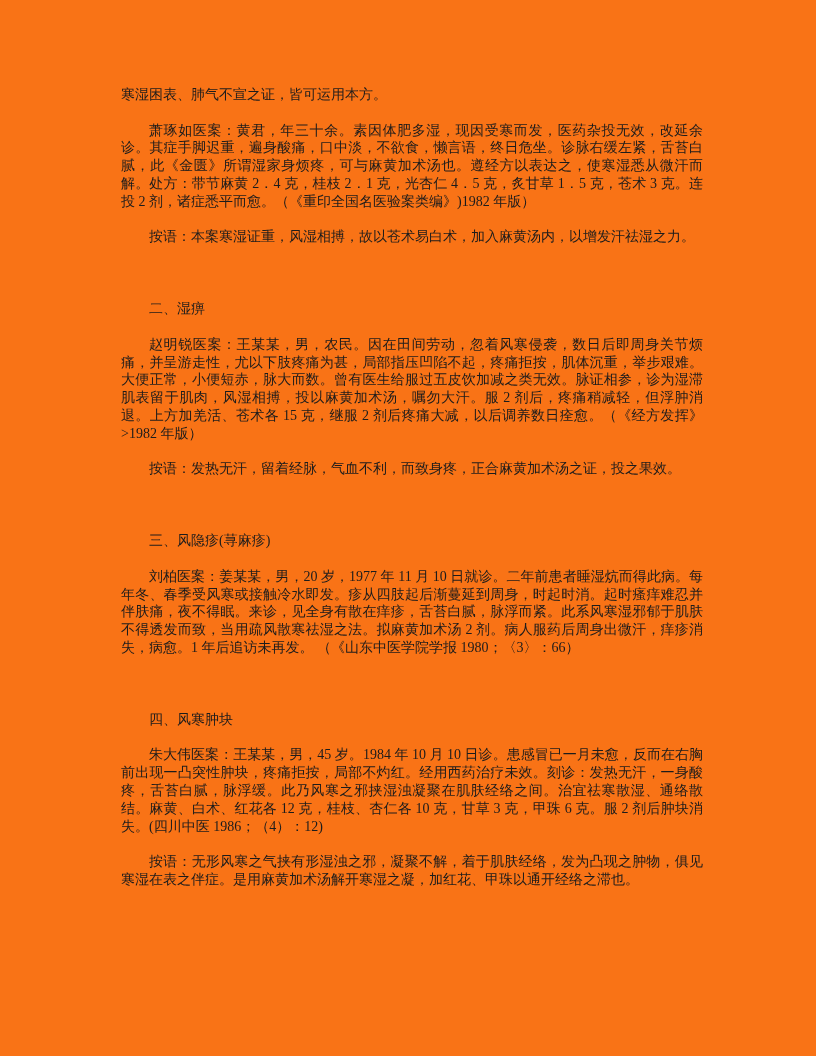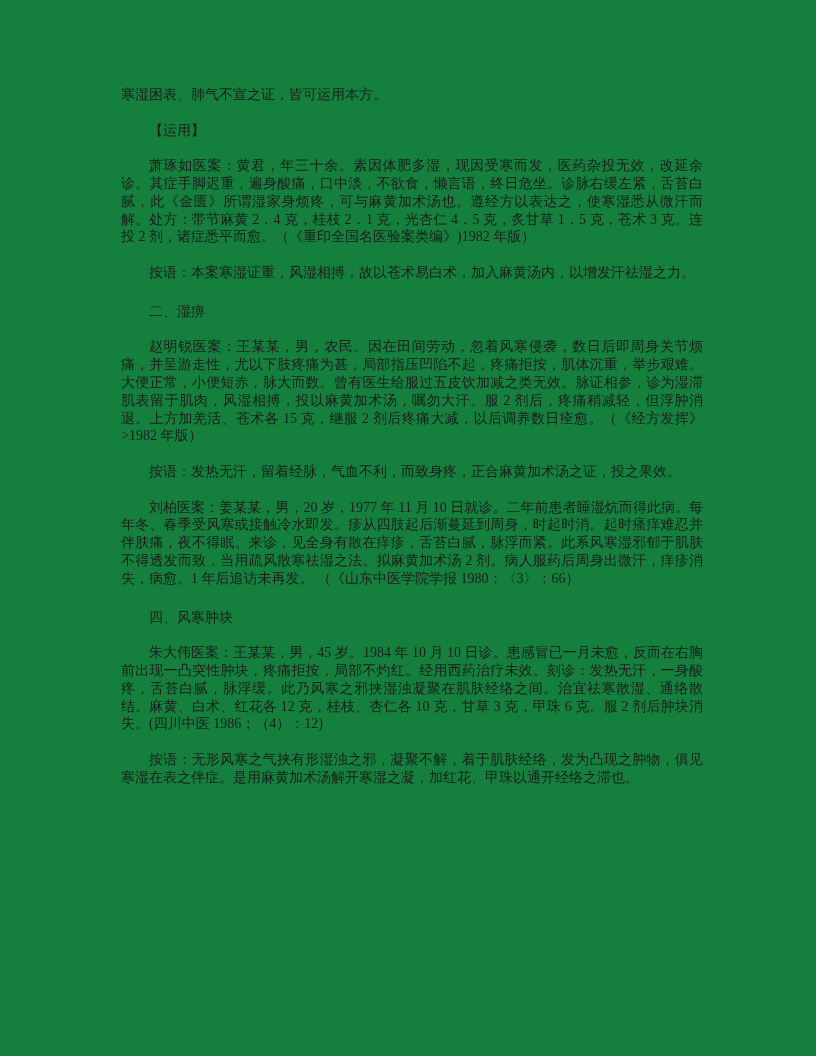--- a/index.html
+++ b/index.html
@@ -9,21 +9,21 @@
   body {
     width: 816px;
     height: 1056px;
     background: #ffffff;
     overflow: hidden;
   }
   .page {
     position: relative;
     width: 816px;
     height: 1056px;
-    background: #15803d;
+    background: #f97316;
   }
   .content {
     position: absolute;
     left: 121px;
     top: 86px;
     width: 582px;
     font-family: "Liberation Serif", "DejaVu Serif", serif;
     font-size: 14px;
     line-height: 17.8px;
     color: #1c1c1c;
@@ -33,39 +33,39 @@
   .para {
     margin: 0;
     text-indent: 2em;
   }
   .no-indent {
     text-indent: 0;
   }
   
   .sp1 { margin-top: 17.8px; }
   
-  .sp2 { margin-top: 21px; }
+  .sp2 { margin-top: 54px; }
 </style>
 </head>
 <body>
 
 <div class="page">
   <div class="content">
 
     <p class="para no-indent">寒湿困表、肺气不宣之证，皆可运用本方。</p>
 
-    <p class="para sp1">【运用】</p>
 
     <p class="para sp1">萧琢如医案：黄君，年三十余。素因体肥多湿，现因受寒而发，医药杂投无效，改延余诊。其症手脚迟重，遍身酸痛，口中淡，不欲食，懒言语，终日危坐。诊脉右缓左紧，舌苔白腻，此《金匮》所谓湿家身烦疼，可与麻黄加术汤也。遵经方以表达之，使寒湿悉从微汗而解。处方：带节麻黄 2．4 克，桂枝 2．1 克，光杏仁 4．5 克，炙甘草 1．5 克，苍术 3 克。连投 2 剂，诸症悉平而愈。（《重印全国名医验案类编》)1982 年版）</p>
     <p class="para sp1">按语：本案寒湿证重，风湿相搏，故以苍术易白术，加入麻黄汤内，以增发汗祛湿之力。</p>
 
     <p class="para sp2">二、湿痹</p>
     <p class="para sp1">赵明锐医案：王某某，男，农民。因在田间劳动，忽着风寒侵袭，数日后即周身关节烦痛，并呈游走性，尤以下肢疼痛为甚，局部指压凹陷不起，疼痛拒按，肌体沉重，举步艰难。大便正常，小便短赤，脉大而数。曾有医生给服过五皮饮加减之类无效。脉证相参，诊为湿滞肌表留于肌肉，风湿相搏，投以麻黄加术汤，嘱勿大汗。服 2 剂后，疼痛稍减轻，但浮肿消退。上方加羌活、苍术各 15 克，继服 2 剂后疼痛大减，以后调养数日痊愈。（《经方发挥》&gt;1982 年版）</p>
     <p class="para sp1">按语：发热无汗，留着经脉，气血不利，而致身疼，正合麻黄加术汤之证，投之果效。</p>
 
+    <p class="para sp2">三、风隐疹(荨麻疹)</p>
     <p class="para sp1">刘柏医案：姜某某，男，20 岁，1977 年 11 月 10 日就诊。二年前患者睡湿炕而得此病。每年冬、春季受风寒或接触冷水即发。疹从四肢起后渐蔓延到周身，时起时消。起时瘙痒难忍并伴肤痛，夜不得眠。来诊，见全身有散在痒疹，舌苔白腻，脉浮而紧。此系风寒湿邪郁于肌肤不得透发而致，当用疏风散寒祛湿之法。拟麻黄加术汤 2 剂。病人服药后周身出微汗，痒疹消失，病愈。1 年后追访未再发。 （《山东中医学院学报 1980；〈3〉：66）</p>
 
     <p class="para sp2">四、风寒肿块</p>
     <p class="para sp1">朱大伟医案：王某某，男，45 岁。1984 年 10 月 10 日诊。患感冒已一月未愈，反而在右胸前出现一凸突性肿块，疼痛拒按，局部不灼红。经用西药治疗未效。刻诊：发热无汗，一身酸疼，舌苔白腻，脉浮缓。此乃风寒之邪挟湿浊凝聚在肌肤经络之间。治宜祛寒散湿、通络散结。麻黄、白术、红花各 12 克，桂枝、杏仁各 10 克，甘草 3 克，甲珠 6 克。服 2 剂后肿块消失。(四川中医 1986；（4）：12)</p>
     <p class="para sp1">按语：无形风寒之气挟有形湿浊之邪，凝聚不解，着于肌肤经络，发为凸现之肿物，俱见寒湿在表之伴症。是用麻黄加术汤解开寒湿之凝，加红花、甲珠以通开经络之滞也。</p>
 
   </div>
 </div>
 
 </body></html>

